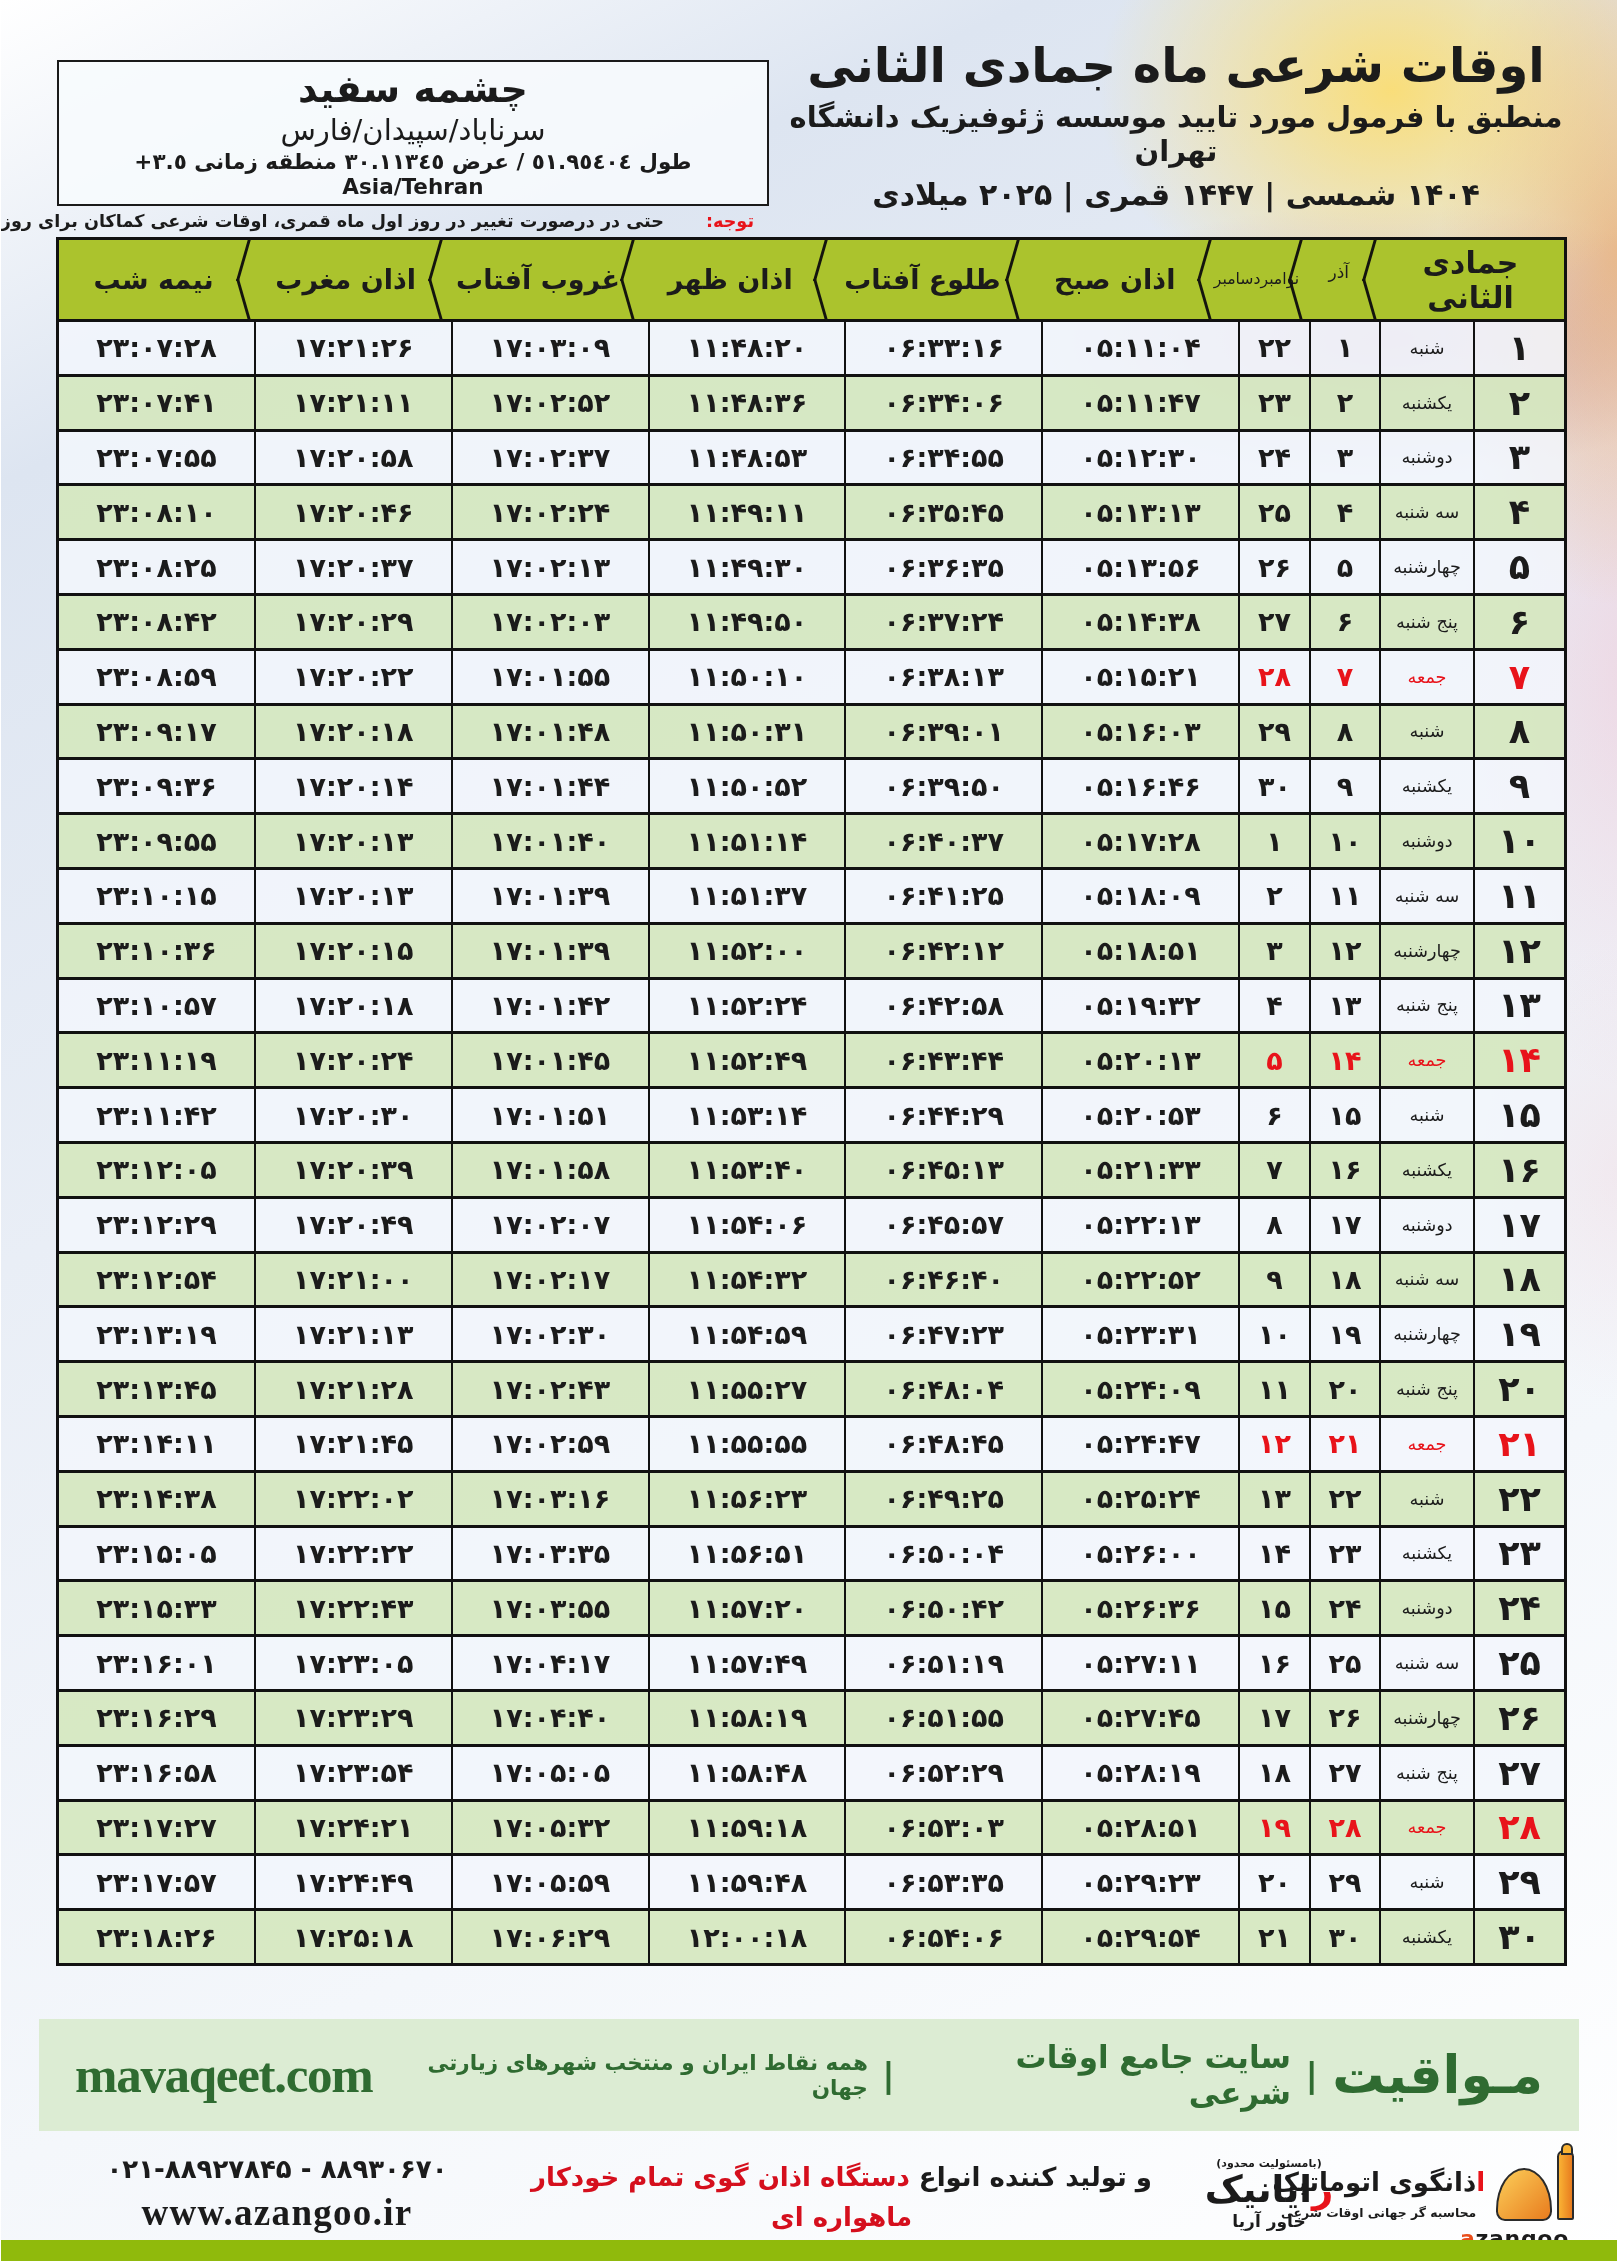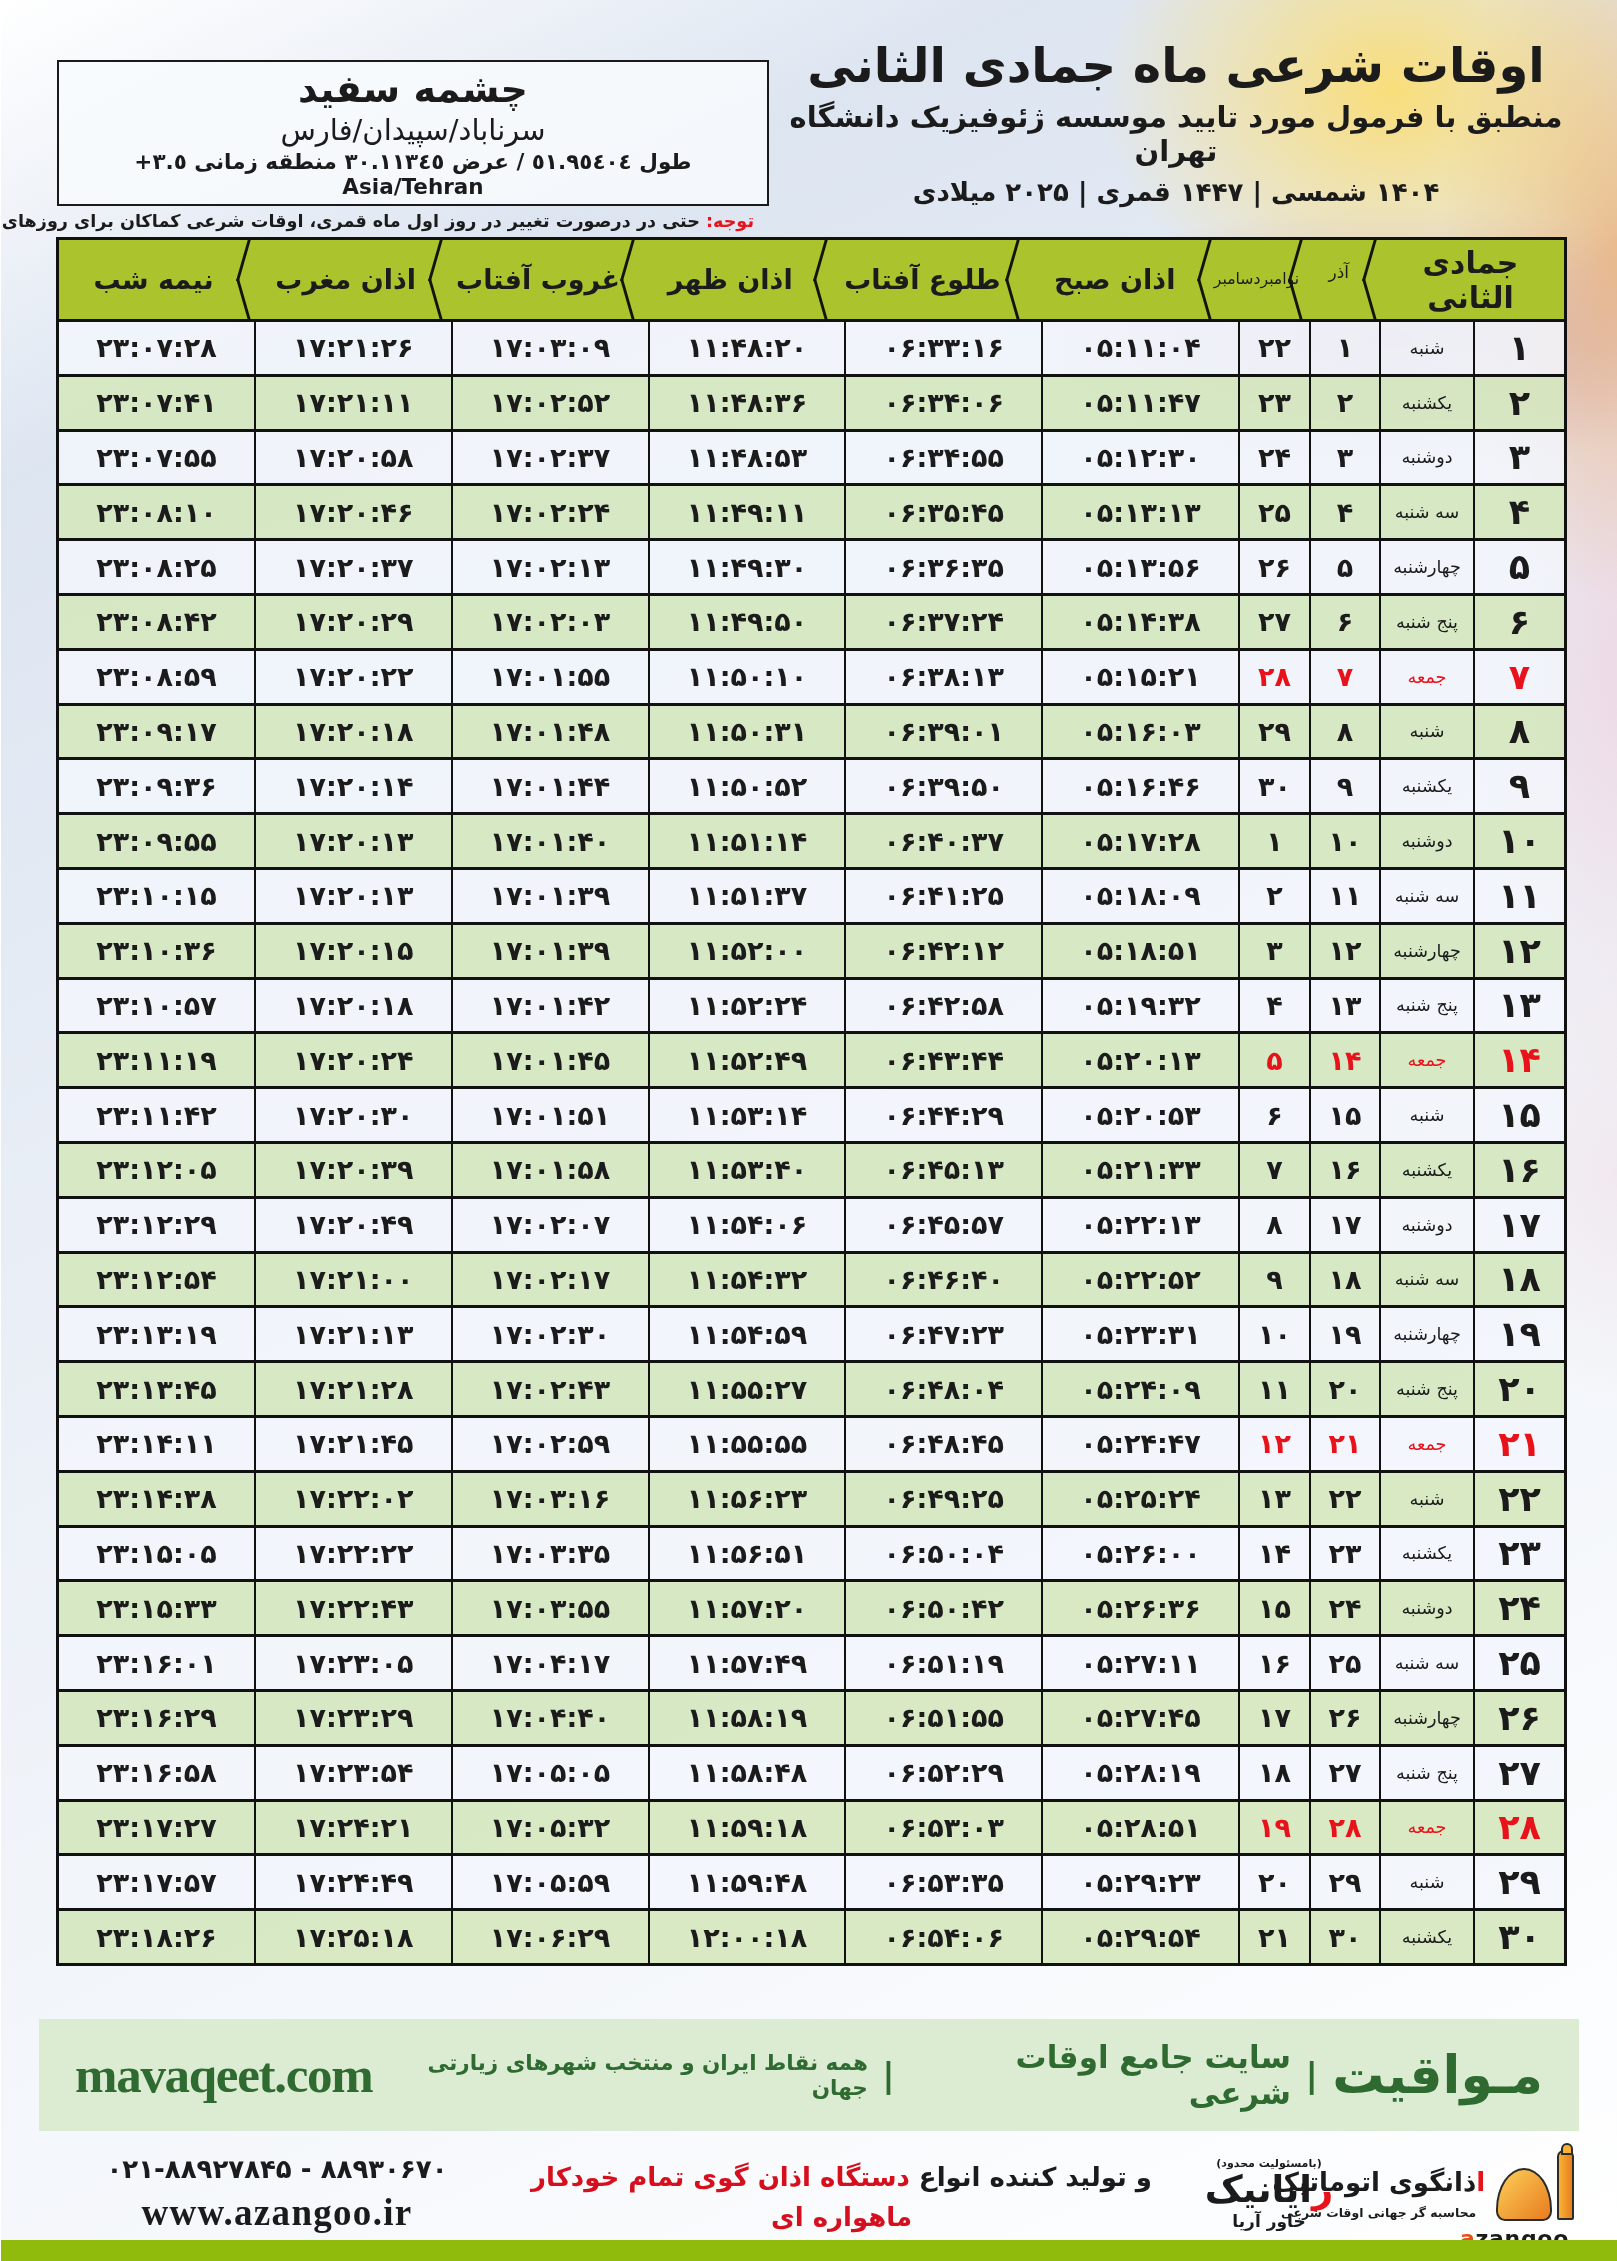--- a/index.html
+++ b/index.html
@@ -22,25 +22,25 @@
     background:rgba(247,250,253,0.88); border:2px solid #1a1a1a;
     display:flex; flex-direction:column; justify-content:space-evenly; align-items:center;
     text-align:center; padding:3.9px 6.5px; }
   .loc-name   { font-size:38px; font-weight:bold; }
   .loc-region { font-size:29px; }
   .loc-coords { font-size:21.5px; font-weight:bold; }
 
   .title-block { position:absolute; left:786px; top:38px; width:780px; text-align:center; }
   .main-title  { font-size:48px; font-weight:bold; line-height:1.15; }
   .sub-title   { font-size:29px; font-weight:bold; margin-top:6.5px; }
-  .years-line  { font-size:26px; font-weight:bold; margin-top:9px; }
+  .years-line  { font-size:30px; font-weight:bold; margin-top:9px; }
 
   .note-line { position:absolute; left:49px; top:211px; width:705px; direction:rtl;
     font-size:17.6px; font-weight:bold; white-space:nowrap; text-align:right; }
-  .note-label { color:#e8131a; }
+  .note-label { color:#e8131a;margin-left:36px; }
 
   
   .ptable { position:absolute; left:56px; top:237px; width:1511px; height:1729px;
     border:3.3px solid #111; display:flex; flex-direction:column; direction:rtl; }
   .thead { flex:0 0 82px; background:#abc32d; border-bottom:3.3px solid #111;
     display:flex; align-items:stretch; }
   .hc { display:flex; align-items:center; justify-content:center; text-align:center; }
   .hc-month { flex:0 0 187px; font-size:30px; font-weight:bold; }
   .hc-azar  { flex:0 0 70px; align-items:flex-start; padding-top:22px; font-size:17px; }
   .hc-nov   { flex:0 0 71px; flex-direction:row; justify-content:space-between;

